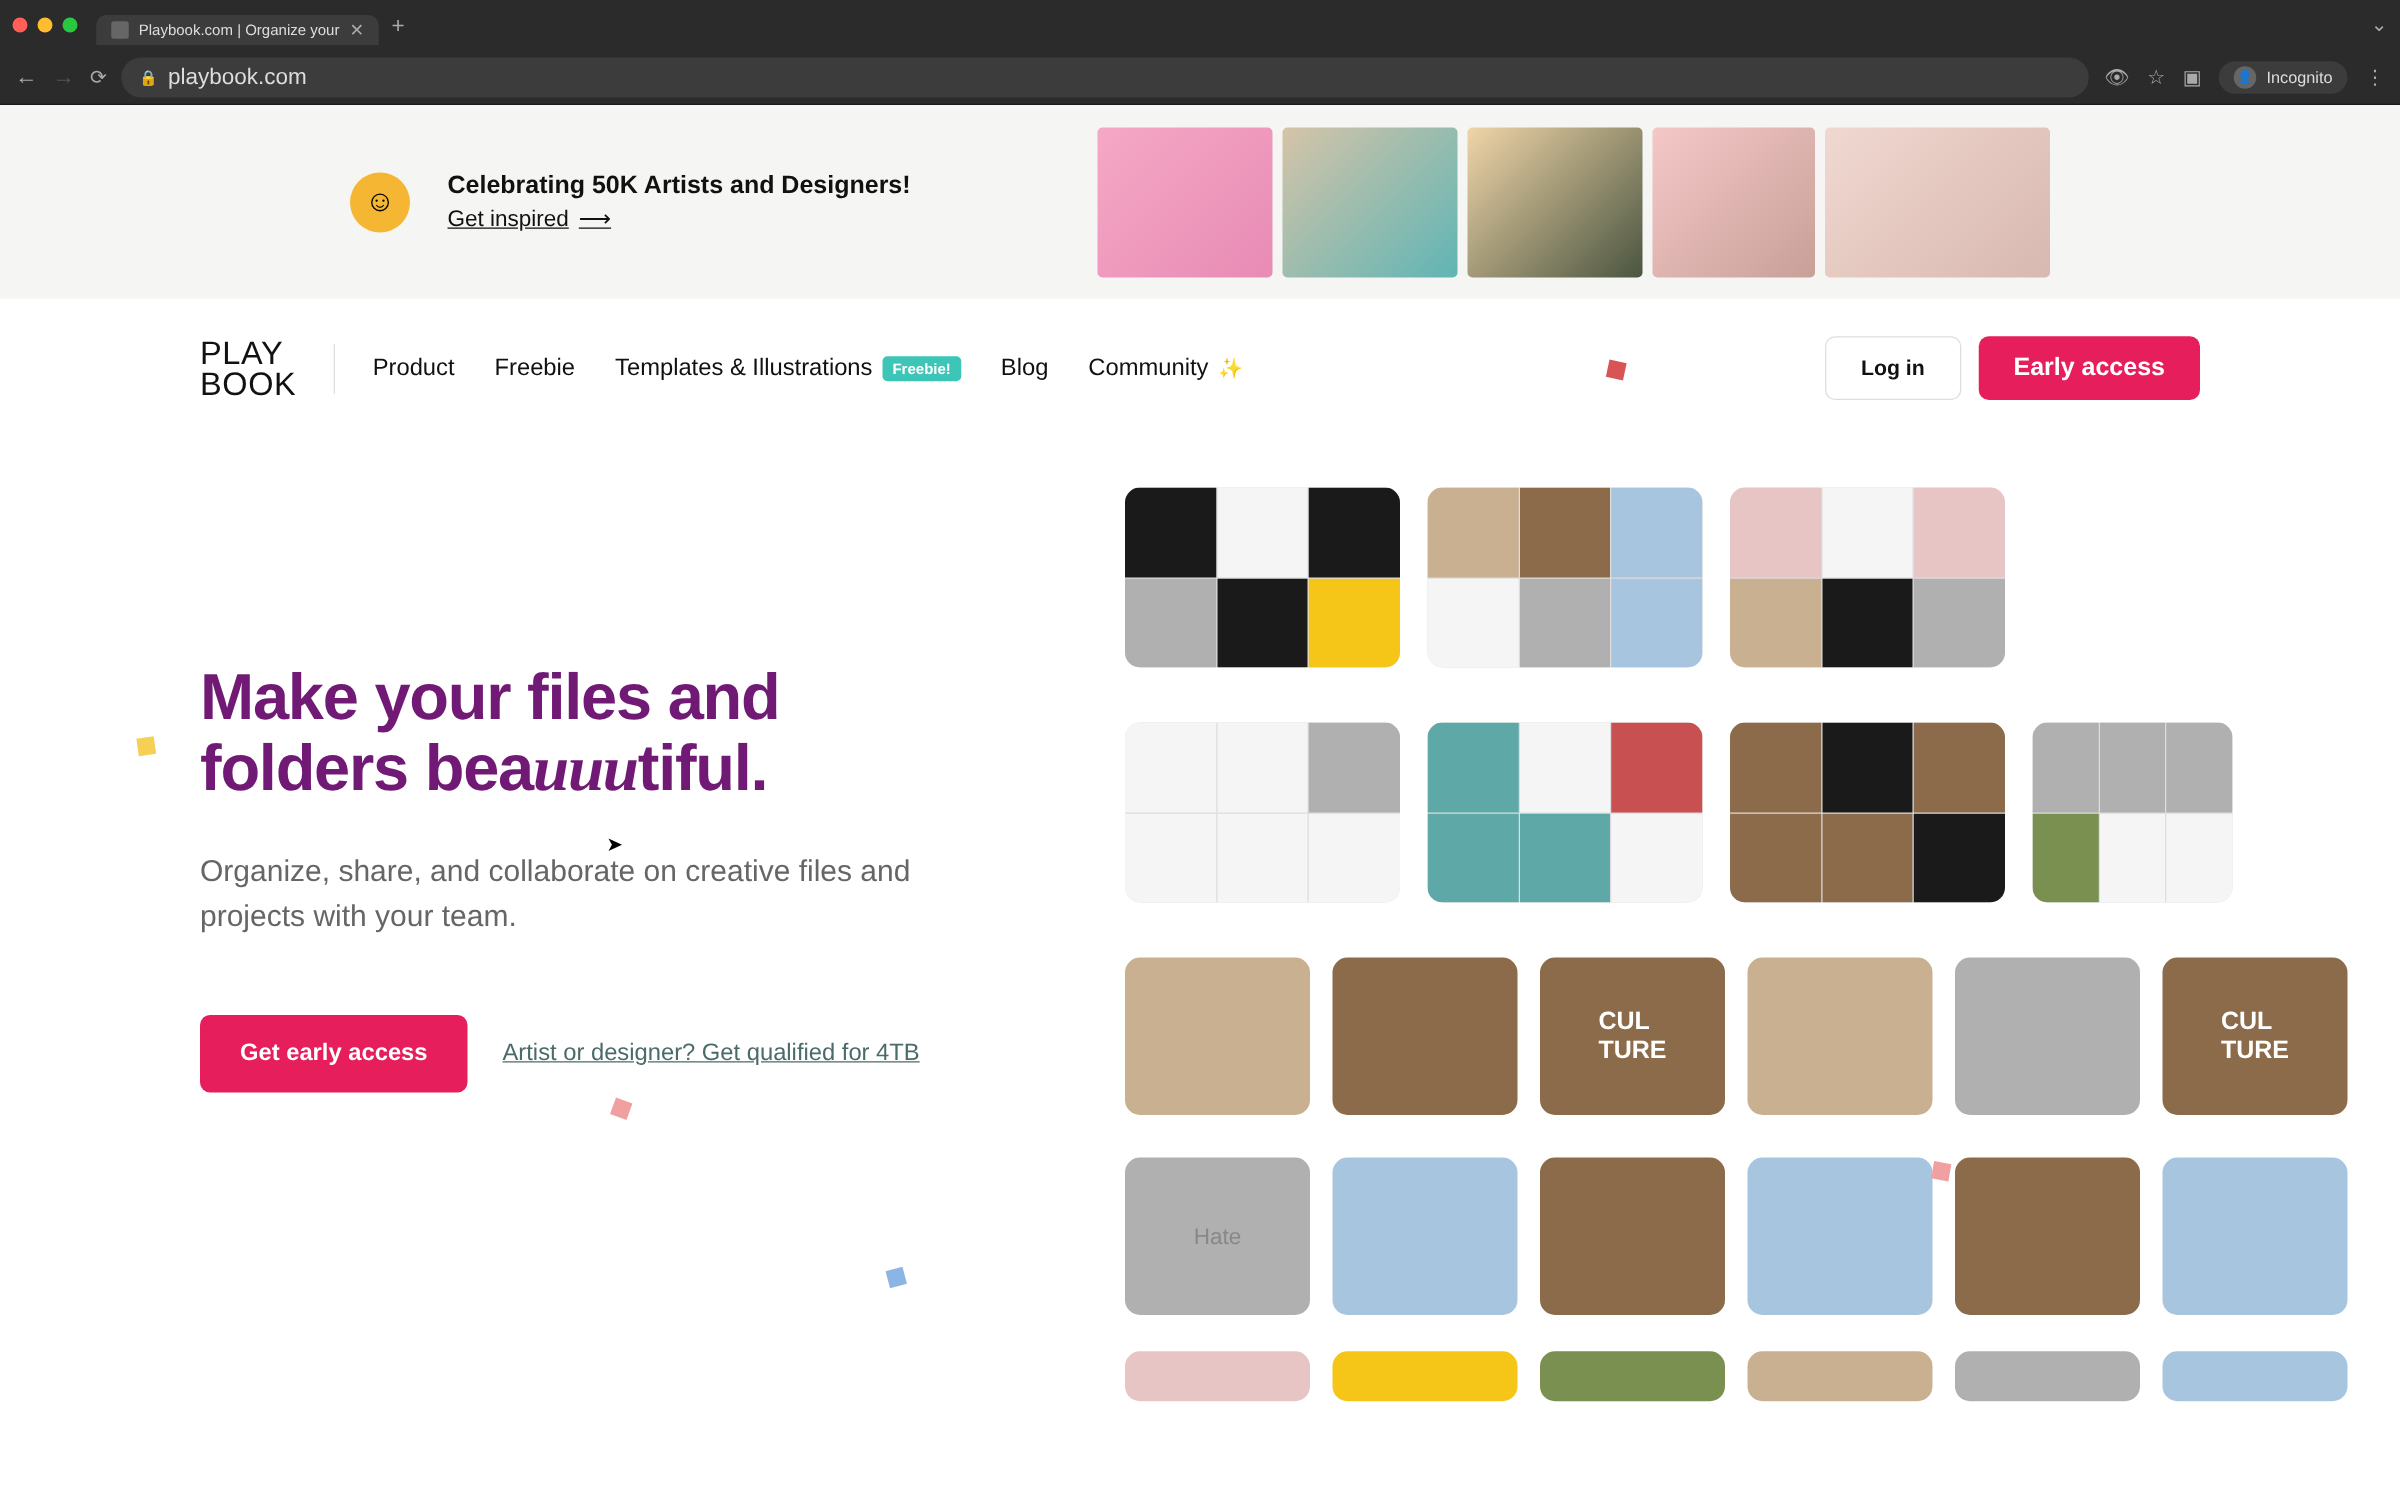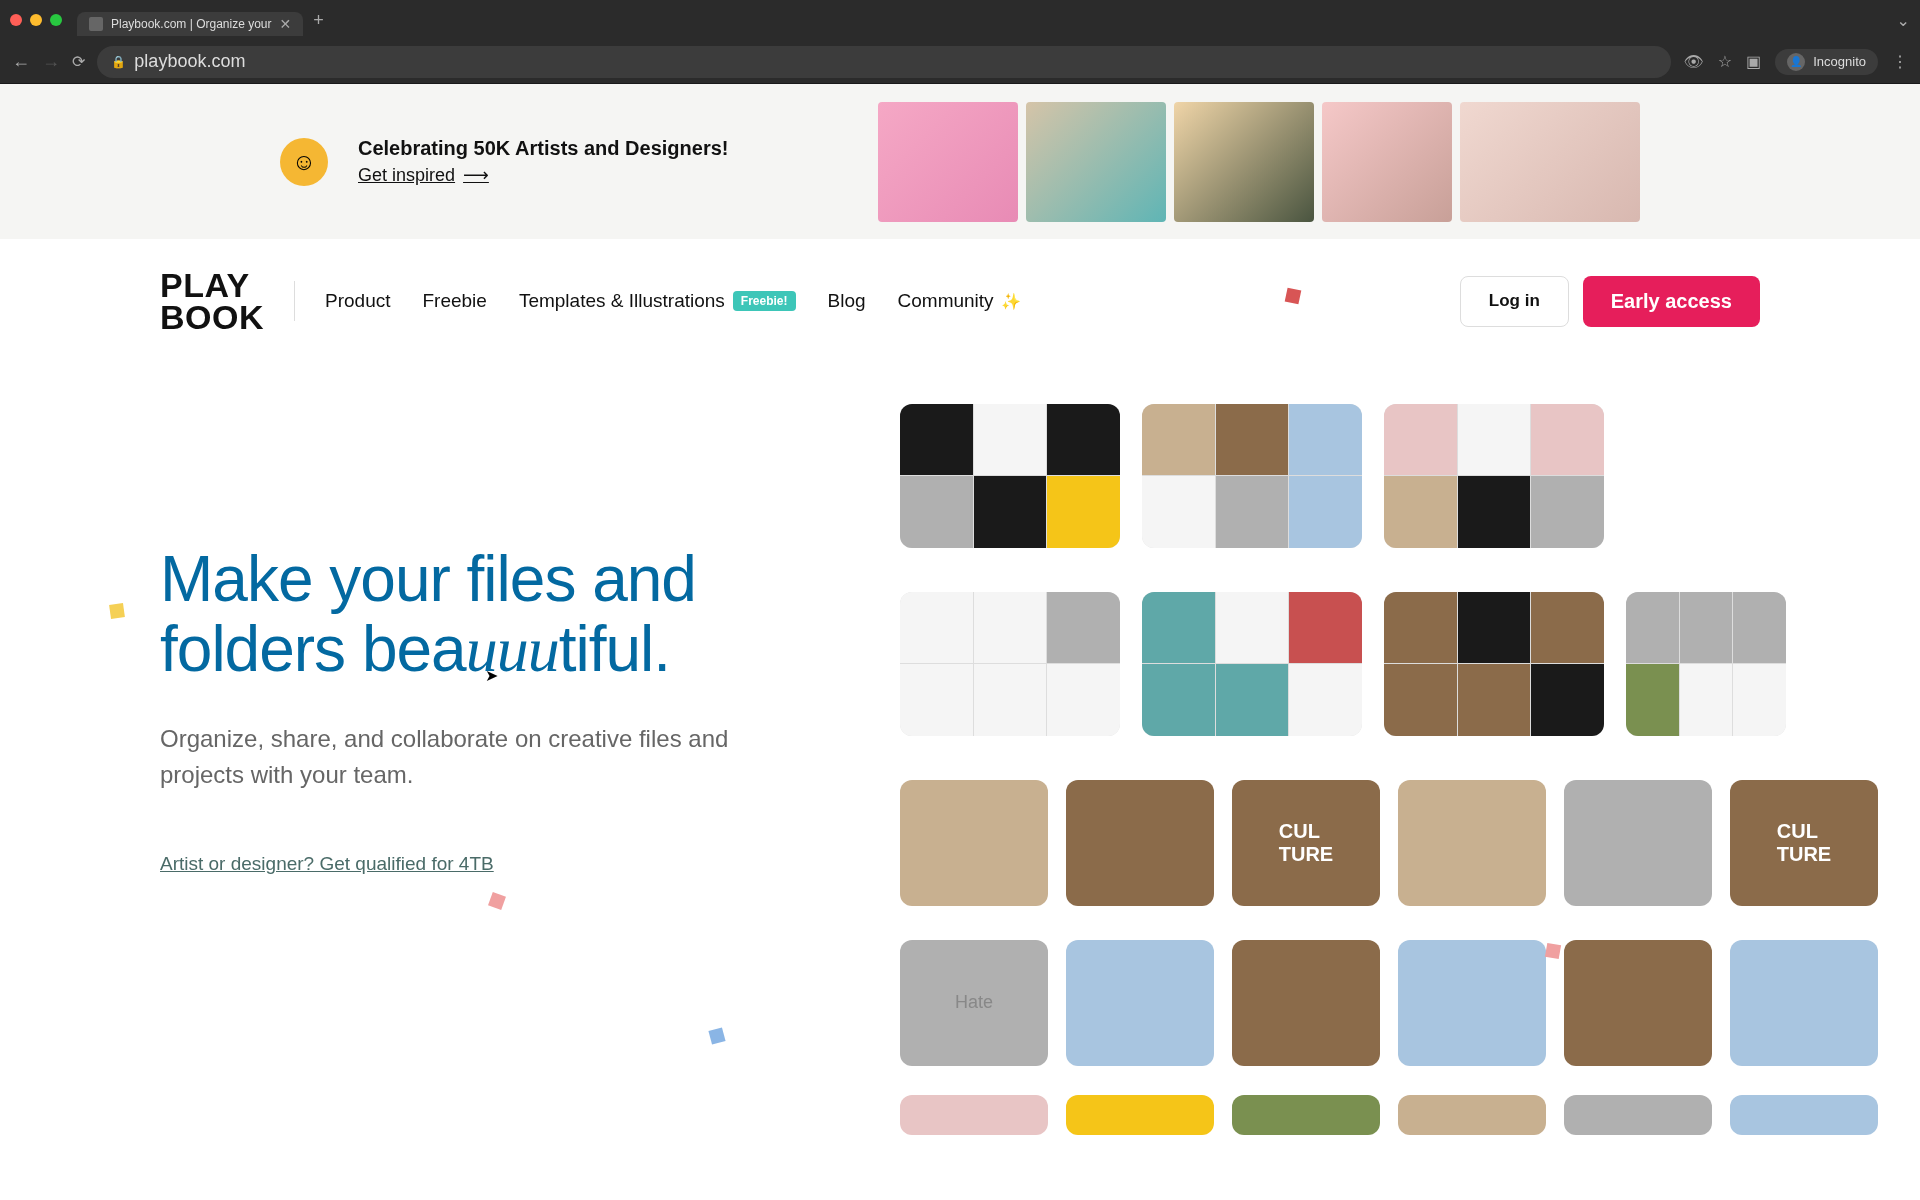--- a/index.html
+++ b/index.html
@@ -42,34 +42,34 @@
     .banner-images { display: flex; gap: 8px; margin-left: 120px; }
     .banner-img { width: 140px; height: 120px; border-radius: 4px; }
     .bi1 { background: linear-gradient(135deg, #f5a8c5, #e88bb5); }
     .bi2 { background: linear-gradient(135deg, #d5c4a8, #5fb5b5); }
     .bi3 { background: linear-gradient(135deg, #f0d5a8, #4a5540); }
     .bi4 { background: linear-gradient(135deg, #f5c8c8, #c8a098); width: 130px; }
     .bi5 { background: linear-gradient(135deg, #f0d8d0, #d8b8b0); width: 180px; }
     
     
     .nav { display: flex; align-items: center; padding: 30px 160px; gap: 20px; position: relative; }
-    .logo { font-weight: 700; font-size: 34px; line-height: 0.95; letter-spacing: 0.5px; color: #111; }
+    .logo { font-weight: 400; font-size: 26px; line-height: 0.95; letter-spacing: 0.5px; color: #111; }
     .logo-divider { width: 1px; height: 40px; background: #ddd; margin: 0 10px; }
     .nav-links { display: flex; gap: 32px; align-items: center; }
     .nav-link { font-size: 19px; color: #111; cursor: pointer; display: flex; align-items: center; gap: 8px; }
     .freebie-badge { background: #3dc6b8; color: #fff; font-size: 12px; font-weight: 700; padding: 3px 8px; border-radius: 4px; }
     .sparkle { font-size: 16px; }
     .nav-actions { margin-left: auto; display: flex; gap: 14px; }
     .btn-login { border: 1px solid #ddd; background: #fff; color: #111; padding: 14px 28px; border-radius: 8px; font-size: 17px; font-weight: 600; cursor: pointer; }
     .btn-primary { background: #e61e5b; color: #fff; border: none; padding: 14px 28px; border-radius: 8px; font-size: 20px; font-weight: 600; cursor: pointer; }
     
     
     .hero { display: flex; padding: 40px 0 0 160px; position: relative; }
     .hero-left { width: 740px; padding-top: 140px; }
-    .hero-title { font-size: 64px; font-weight: 400; line-height: 1.1; color: #0369a1; letter-spacing: -1px; }
+    .hero-title { font-size: 52px; font-weight: 700; line-height: 1.1; color: #701a75; letter-spacing: -1px; }
     .hero-title .italic { font-style: italic; font-family: Georgia, serif; }
     .hero-sub { font-size: 24px; color: #666; margin-top: 36px; line-height: 1.5; max-width: 640px; }
     .hero-cta { display: flex; align-items: center; gap: 28px; margin-top: 60px; }
     .btn-hero { background: #e61e5b; color: #fff; border: none; padding: 20px 32px; border-radius: 8px; font-size: 19px; font-weight: 600; cursor: pointer; }
     .hero-link { color: #4a6b68; text-decoration: underline; font-size: 19px; cursor: pointer; }
     
     
     .hero-grid { flex: 1; display: flex; flex-direction: column; gap: 44px; padding-right: 0; }
     .grid-row { display: flex; gap: 22px; }
     .grid-card { border-radius: 12px; overflow: hidden; display: grid; grid-template-columns: repeat(3, 1fr); grid-template-rows: repeat(2, 1fr); gap: 1px; background: #ddd; }
@@ -190,20 +190,21 @@
 
   <div class="hero">
     <div class="confetti cf2"></div>
     <div class="hero-left">
       <h1 class="hero-title">
         <span>Make your files and</span><br>
         <span>folders bea</span><span class="italic">uuu</span><span>tiful.</span>
       </h1>
       <p class="hero-sub">Organize, share, and collaborate on creative files and projects with your team.</p>
       <div class="hero-cta">
+        <button class="btn-hero">Get early access</button>
         <a class="hero-link">Artist or designer? Get qualified for 4TB</a>
       </div>
     </div>
     <div class="confetti cf3"></div>
     <div class="confetti cf4"></div>
 
     <div class="hero-grid">
       <div class="grid-row">
         <div class="grid-card r1">
           <div class="gc-cell c-dark"></div>

